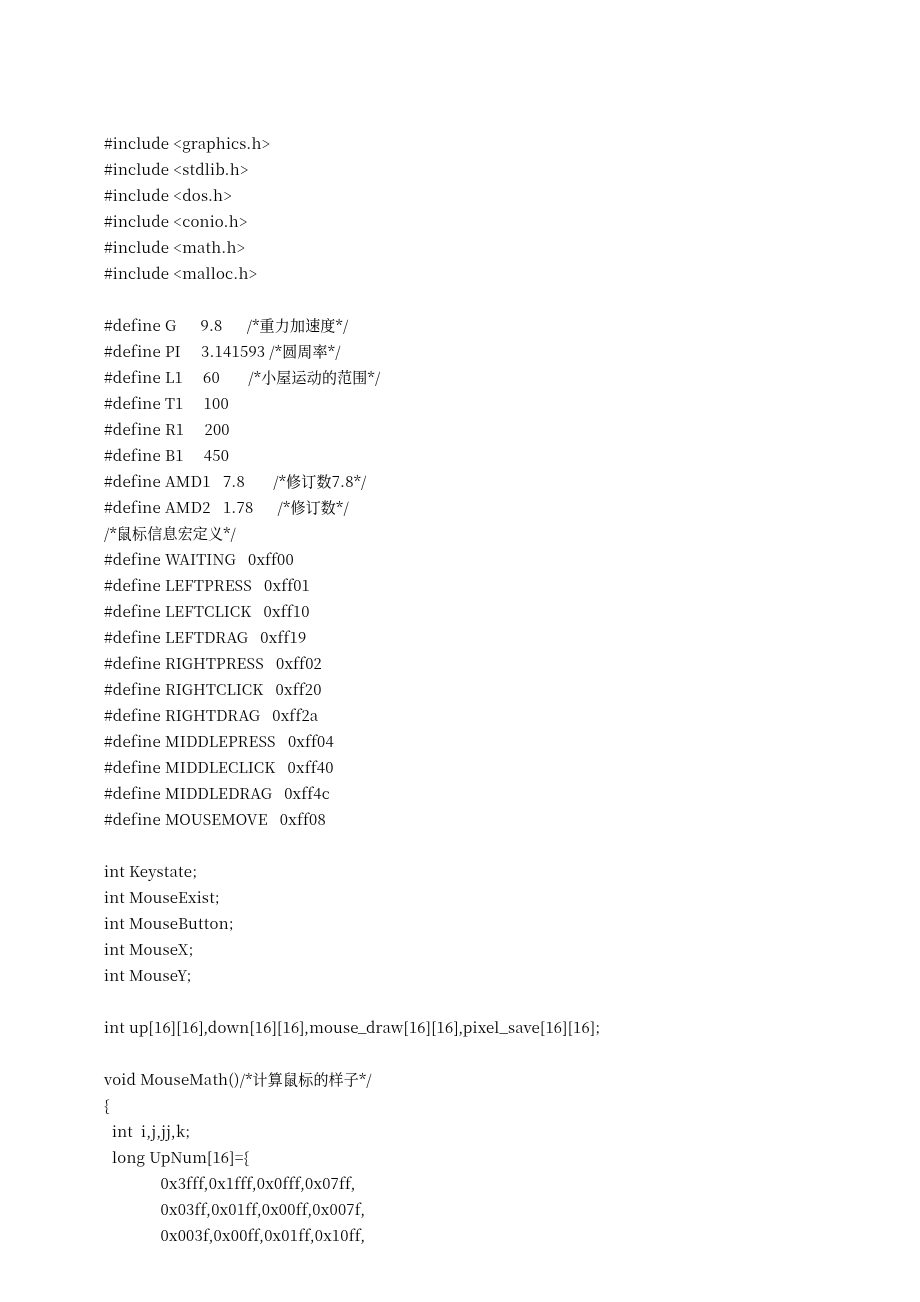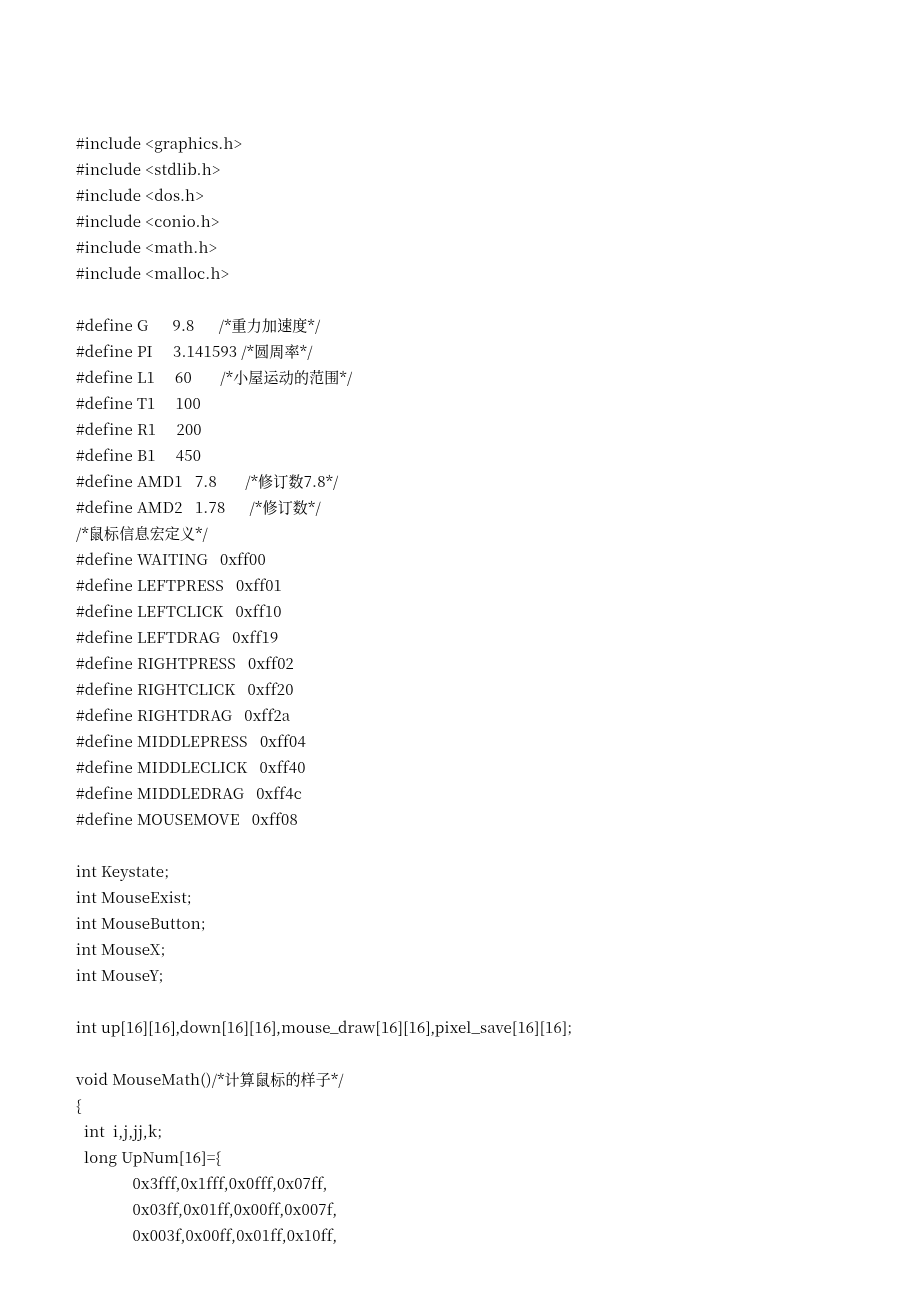--- a/index.html
+++ b/index.html
@@ -6,21 +6,21 @@
     margin: 0;
     padding: 0;
     background: #ffffff;
     width: 920px;
   }
   .page {
     width: 920px;
     min-height: 1302px;
     background: #ffffff;
     box-sizing: border-box;
-    padding: 130px 0 0 76px;
+    padding: 130px 0 0 104px;
   }
   pre.code {
     margin: 0;
     font-family: "SimSun", "NSimSun", "Songti SC", "Noto Serif CJK SC", "PMingLiU", monospace;
     font-size: 15px;
     line-height: 26px;
     color: #000000;
     white-space: pre;
     letter-spacing: 0.2px;
   }

